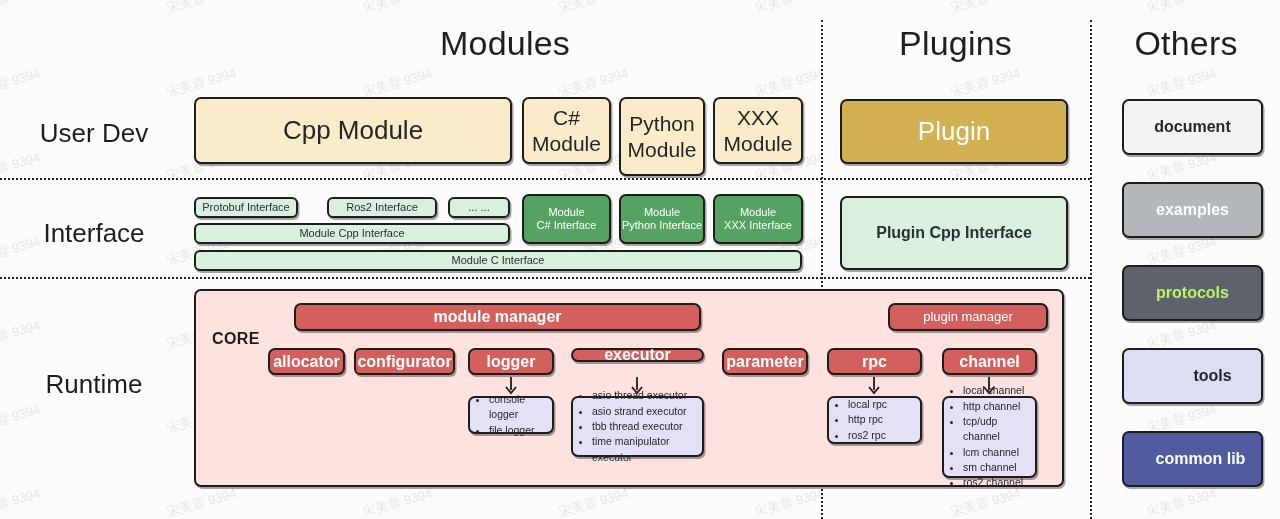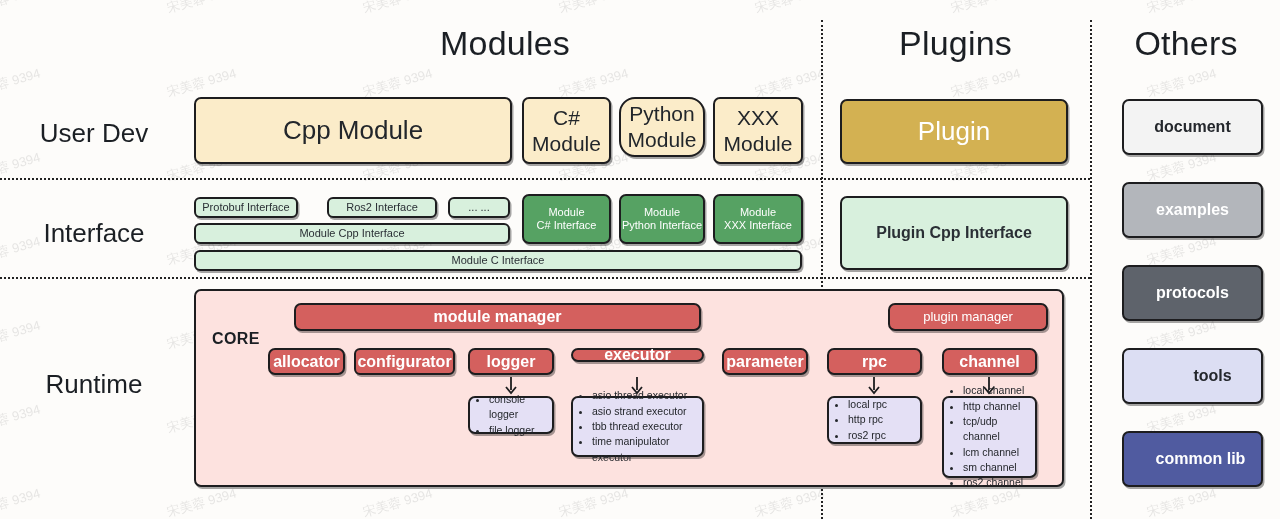--- a/index.html
+++ b/index.html
@@ -45,21 +45,21 @@
 
   
   .f-cream   {background:#fbecc9;color:#22262b;}
   .f-gold    {background:#d3b152;color:#ffffff;}
   .f-mint    {background:#d8f0dd;color:#2a2f35;}
   .f-green   {background:#56a263;color:#ffffff;}
   .f-red     {background:#d4605e;color:#ffffff;}
   .f-core    {background:#fde2df;}
   .f-white   {background:#f3f3f3;color:#24272c;}
   .f-gray    {background:#b3b6bb;color:#ffffff;}
-  .f-dgray   {background:#5e636b;color:#ffffff;}
+  .f-dgray   {background:#5e636b;color:#bef264;}
   .f-periw   {background:#dcdef3;color:#24272c;padding-left:40px;}
   .f-blue    {background:#505ba0;color:#ffffff;}
 
   
   .t-xl{font-size:26px;}
   .t-lg{font-size:21px;}
   .t-md{font-size:16px;font-weight:bold;}
   .t-sm{font-size:13px;}
   .t-xs{font-size:11px;}
 
@@ -168,21 +168,21 @@
 
   <div class="box f-cream t-xl" style="left:194px;top:97px;width:318px;height:67px;">
     <span>Cpp Module</span>
   </div>
 
   <div class="box f-cream t-lg" style="left:522px;top:97px;width:89px;height:67px;flex-direction:column;">
     <span class="ml">C#</span>
     <span class="ml">Module</span>
   </div>
 
-  <div class="box f-cream t-lg" style="left:619px;top:97px;width:86px;height:60px;flex-direction:column;border-radius:16px;">
+  <div class="box f-cream t-lg" style="left:619px;top:97px;width:86px;height:79px;flex-direction:column;">
     <span class="ml">Python</span>
     <span class="ml">Module</span>
   </div>
 
   <div class="box f-cream t-lg" style="left:713px;top:97px;width:90px;height:67px;flex-direction:column;">
     <span class="ml">XXX</span>
     <span class="ml">Module</span>
   </div>
 
   <div class="box f-gold t-xl" style="left:840px;top:99px;width:228px;height:65px;">

